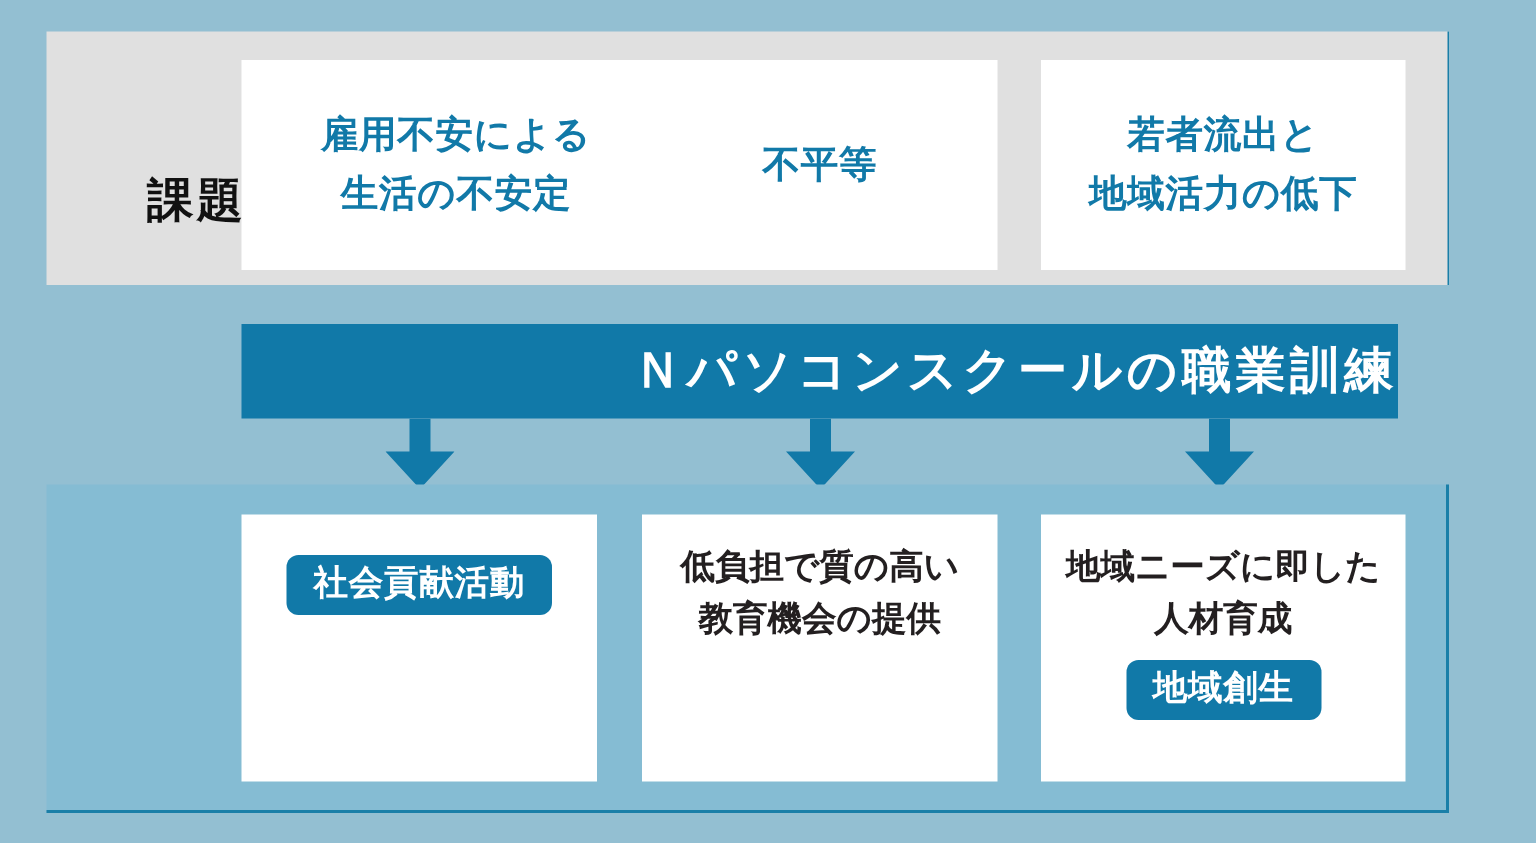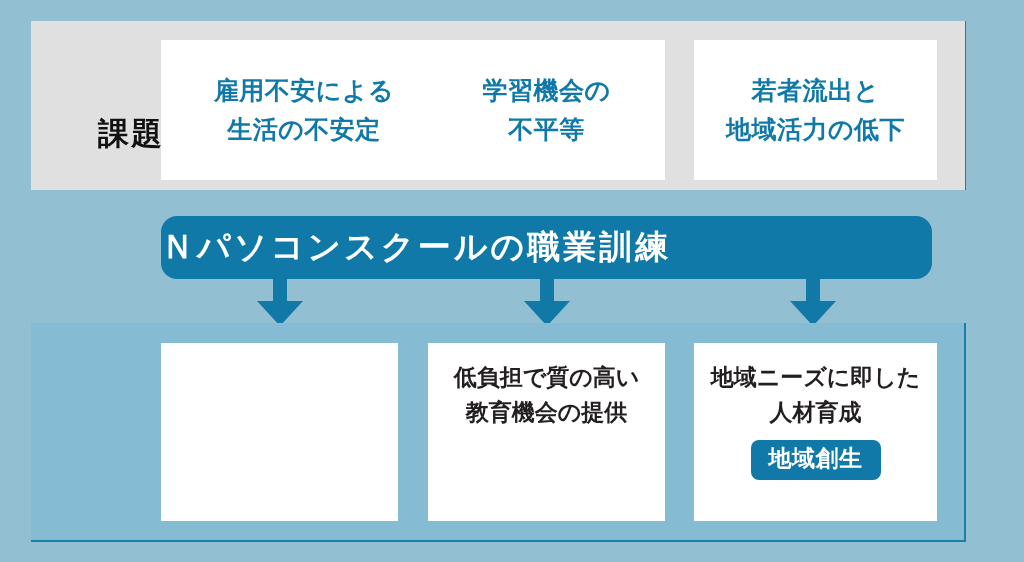--- a/index.html
+++ b/index.html
@@ -67,24 +67,24 @@
   .pc3 { left: 694px; width: 243px; }
 
   
   .banner {
     position: absolute;
     left: 161px;
     top: 216px;
     width: 771px;
     height: 63px;
     background: #1179a8;
-    border-radius: 16px;
+    border-radius: 0;
     display: flex;
     align-items: center;
-    justify-content: flex-start;
+    justify-content: flex-end;
     color: #ffffff;
     font-size: 33px;
     font-weight: bold;
     letter-spacing: 3px;
     box-sizing: border-box;
   }
 
   
   .arrow {
     position: absolute;
@@ -159,21 +159,20 @@
 
   <div class="problem-card pc1">
     <div>
       <div>雇用不安による</div>
       <div>生活の不安定</div>
     </div>
   </div>
 
   <div class="problem-card pc2">
     <div>
-      <div>学習機会の</div>
       <div>不平等</div>
     </div>
   </div>
 
   <div class="problem-card pc3">
     <div>
       <div>若者流出と</div>
       <div>地域活力の低下</div>
     </div>
   </div>
@@ -190,20 +189,21 @@
   </svg>
   <svg class="arrow a3" viewBox="0 0 46 47">
     <polygon points="16,0 30,0 30,22 46,22 23,47 0,22 16,22" fill="#1179a8"></polygon>
   </svg>
 
   <div class="solution-band">
     
   </div>
 
   <div class="solution-card sc1">
+    <div class="tag">社会貢献活動</div>
   </div>
 
   <div class="solution-card sc2">
     <div class="solution-text">低負担で質の高い
 教育機会の提供</div>
   </div>
 
   <div class="solution-card sc3">
     <div class="solution-text">地域ニーズに即した
 人材育成</div>

